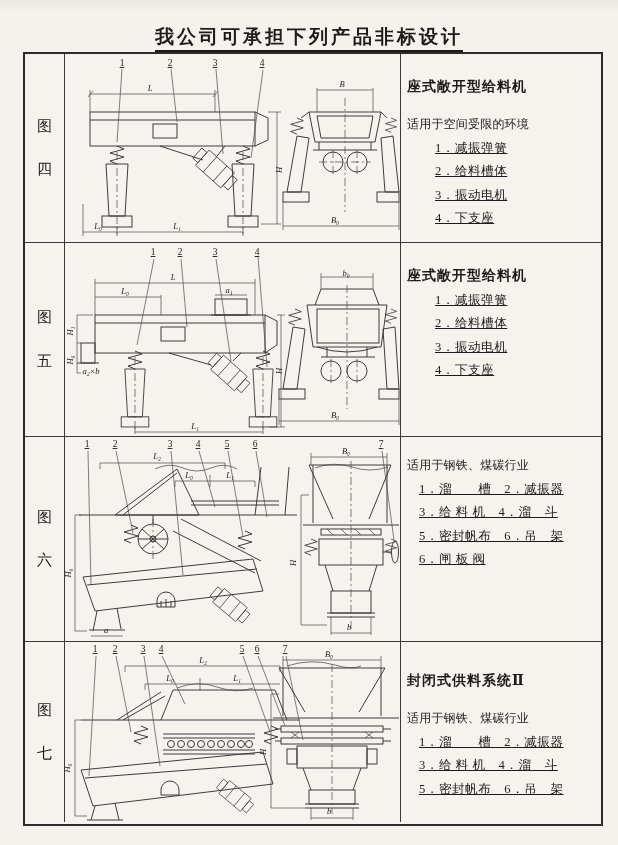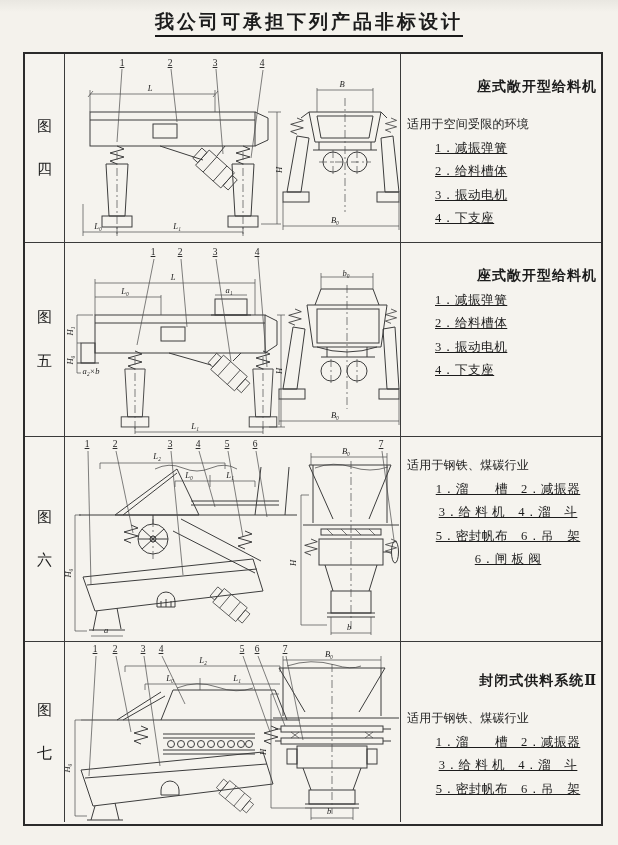--- a/index.html
+++ b/index.html
@@ -5,21 +5,21 @@
   html,body{margin:0;padding:0;}
   body{
     width:618px;height:845px;position:relative;
     background:#efede7;
     font-family:"Liberation Serif","DejaVu Serif",serif;
     color:#1c1c1c;
     overflow:hidden;
   }
   .page{position:absolute;inset:0;background:linear-gradient(#e9e7e1,#f4f2ec 12px);}
   .page-title{
-    position:absolute;top:9px;left:0;right:0;text-align:center;
+    position:absolute;top:24px;left:0;right:0;text-align:center;
   }
   .page-title span{
     font-size:19px;font-weight:bold;letter-spacing:3px;
     border-bottom:2px solid #1a1a1a;padding-bottom:3px;
   }
   .tbl{
     position:absolute;left:23px;top:52px;width:580px;height:774px;
     border:2px solid #2b2b2b;box-sizing:border-box;
     display:flex;flex-direction:column;background:#f5f3ee;
   }
@@ -32,27 +32,27 @@
   }
   .fig-label{
     white-space:pre-line;text-align:center;
     font-size:15px;line-height:2.9;letter-spacing:0;
   }
   .draw-col{width:335px;position:relative;overflow:hidden;}
   .desc-col{
     flex:1;border-left:1px solid #3a3a3a;box-sizing:border-box;
     padding:0 4px 0 6px;
   }
-  .prod-name{text-align:right;font-size:14px;letter-spacing:1px;margin-top:24px;font-weight:600;}
+  .prod-name{text-align:left;font-size:14px;letter-spacing:1px;margin-top:24px;font-weight:600;}
   .r3 .prod-name,.r4 .prod-name{margin-top:30px;}
   .application{font-size:12px;margin-top:20px;letter-spacing:0.2px;}
   .parts{margin-top:4px;text-decoration:underline;}
   .part-line{font-size:12.6px;line-height:1.85;letter-spacing:0.5px;}
   .indent-wide .part-line{padding-left:28px;}
-  .indent-narrow .part-line{padding-left:12px;text-align:center;}
+  .indent-narrow .part-line{padding-left:12px;}
   
   svg{display:block;}
   .ln{stroke:#3d3d3d;stroke-width:1;fill:none;}
   .thin{stroke-width:0.7;}
   .cl{stroke:#4a4a4a;stroke-width:0.7;stroke-dasharray:8 3 2 3;fill:none;}
   .dimln{stroke:#4a4a4a;stroke-width:0.7;fill:none;}
   text.dim{font:italic 8.5px "Liberation Serif",serif;fill:#222;text-anchor:middle;}
   text.callout{font:9.5px "Liberation Serif",serif;fill:#222;text-anchor:middle;text-decoration:underline;}
 </style>
 </head>

